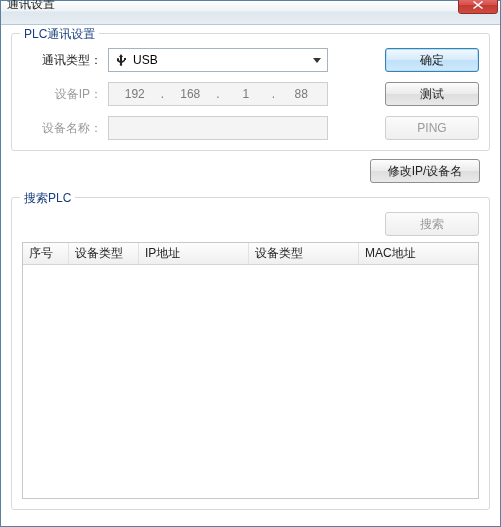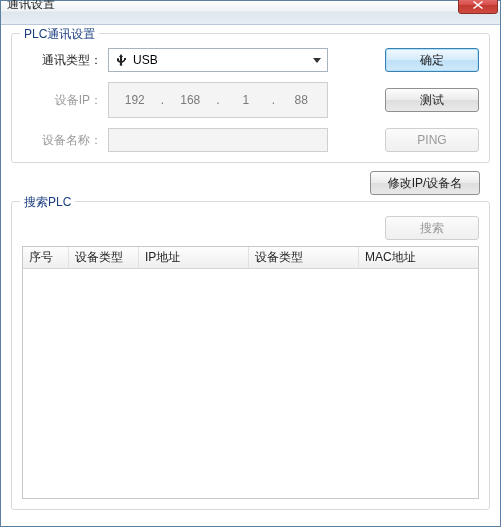--- a/index.html
+++ b/index.html
@@ -96,21 +96,21 @@
     .combo .usb-icon { margin-right: 6px; display:inline-flex; }
     .combo-text { flex:1; }
     .combo-arrow {
       width: 0; height: 0;
       border-left: 4px solid transparent;
       border-right: 4px solid transparent;
       border-top: 5px solid #333;
       margin-left: 6px;
     }
     .ipbox {
-      height: 36px;
+      height: 24px;
       border: 1px solid #cfcfcf;
       background: #f4f4f4;
       display: flex;
       align-items: center;
       color: #7a7a7a;
     }
     .ip-oct {
       flex: 1;
       text-align: center;
       font-size: 12px;
@@ -145,21 +145,21 @@
       box-shadow: inset 0 0 0 1px #aee0fb;
     }
     .btn.disabled {
       color: #9a9a9a;
       border-color: #cfcfcf;
       background: linear-gradient(to bottom, #fbfbfb, #efefef);
     }
     .btn-row-right {
       display:flex;
       justify-content:flex-end;
-      margin: 2px 10px 6px 0;
+      margin: 2px 10px 14px 0;
     }
     .btn-wide { width: 110px; margin-left:0; }
     .search-group {
       flex: 1;
       display: flex;
       flex-direction: column;
     }
     .search-btn-row {
       display: flex;
       justify-content: flex-end;

